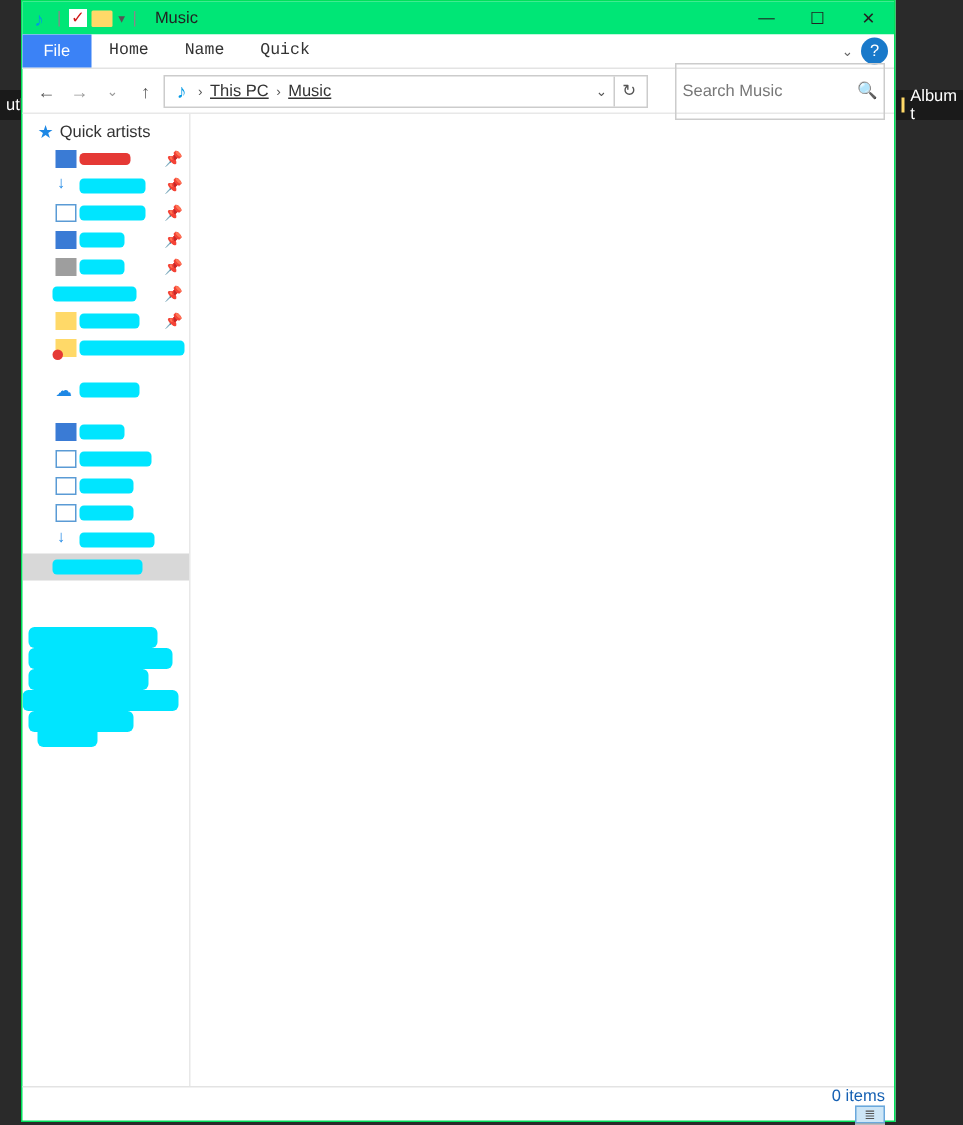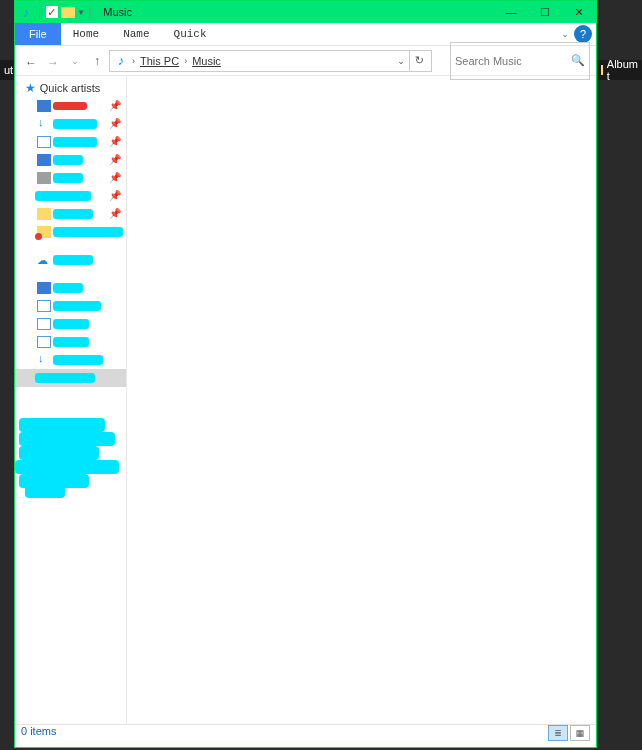--- a/index.html
+++ b/index.html
@@ -65,21 +65,21 @@
   .col { padding:0 8px; height:100%; display:flex; align-items:center; border-right:1px solid #f0f0f0; cursor:pointer; position:relative;}
   .col.name { width:105px;}
   .col.num { width:30px;}
   .col.title { width:112px;}
   .col.contrib { width:84px;}
   .col.album { flex:1; border-right:none;}
   .sort-caret { position:absolute; top:1px; left:50%; transform:translateX(-50%); font-size:8px; color:#777;}
   .empty-msg { text-align:center; font-size:11px; color:#555; padding-top:6px;}
   
   
-  .status { height:22px; display:flex; align-items:flex-start; font-size:11px; color:#1560b3; padding:0 6px;}
+  .status { height:22px; display:flex; align-items:flex-end; font-size:11px; color:#1560b3; padding:0 6px;flex-direction:column;}
   .status .spacer{flex:1;}
   .view-btn { width:20px; height:16px; border:1px solid #bbb; margin-left:2px; display:flex; align-items:center; justify-content:center; font-size:9px; color:#555; cursor:pointer;}
   .view-btn.active { background:#cde6f7; border-color:#6aa8dc;}
   
   
   .ic-folder{background:#ffd968;}
   .ic-desktop{background:#3a7bd5;}
   .ic-dl{background:#fff; position:relative;}
   .ic-dl::before{content:"↓"; color:#1e88e5; font-size:11px; position:absolute; left:1px; top:-2px; font-weight:bold;}
   .ic-doc{background:#fff; border:1px solid #5a9bd5;}

